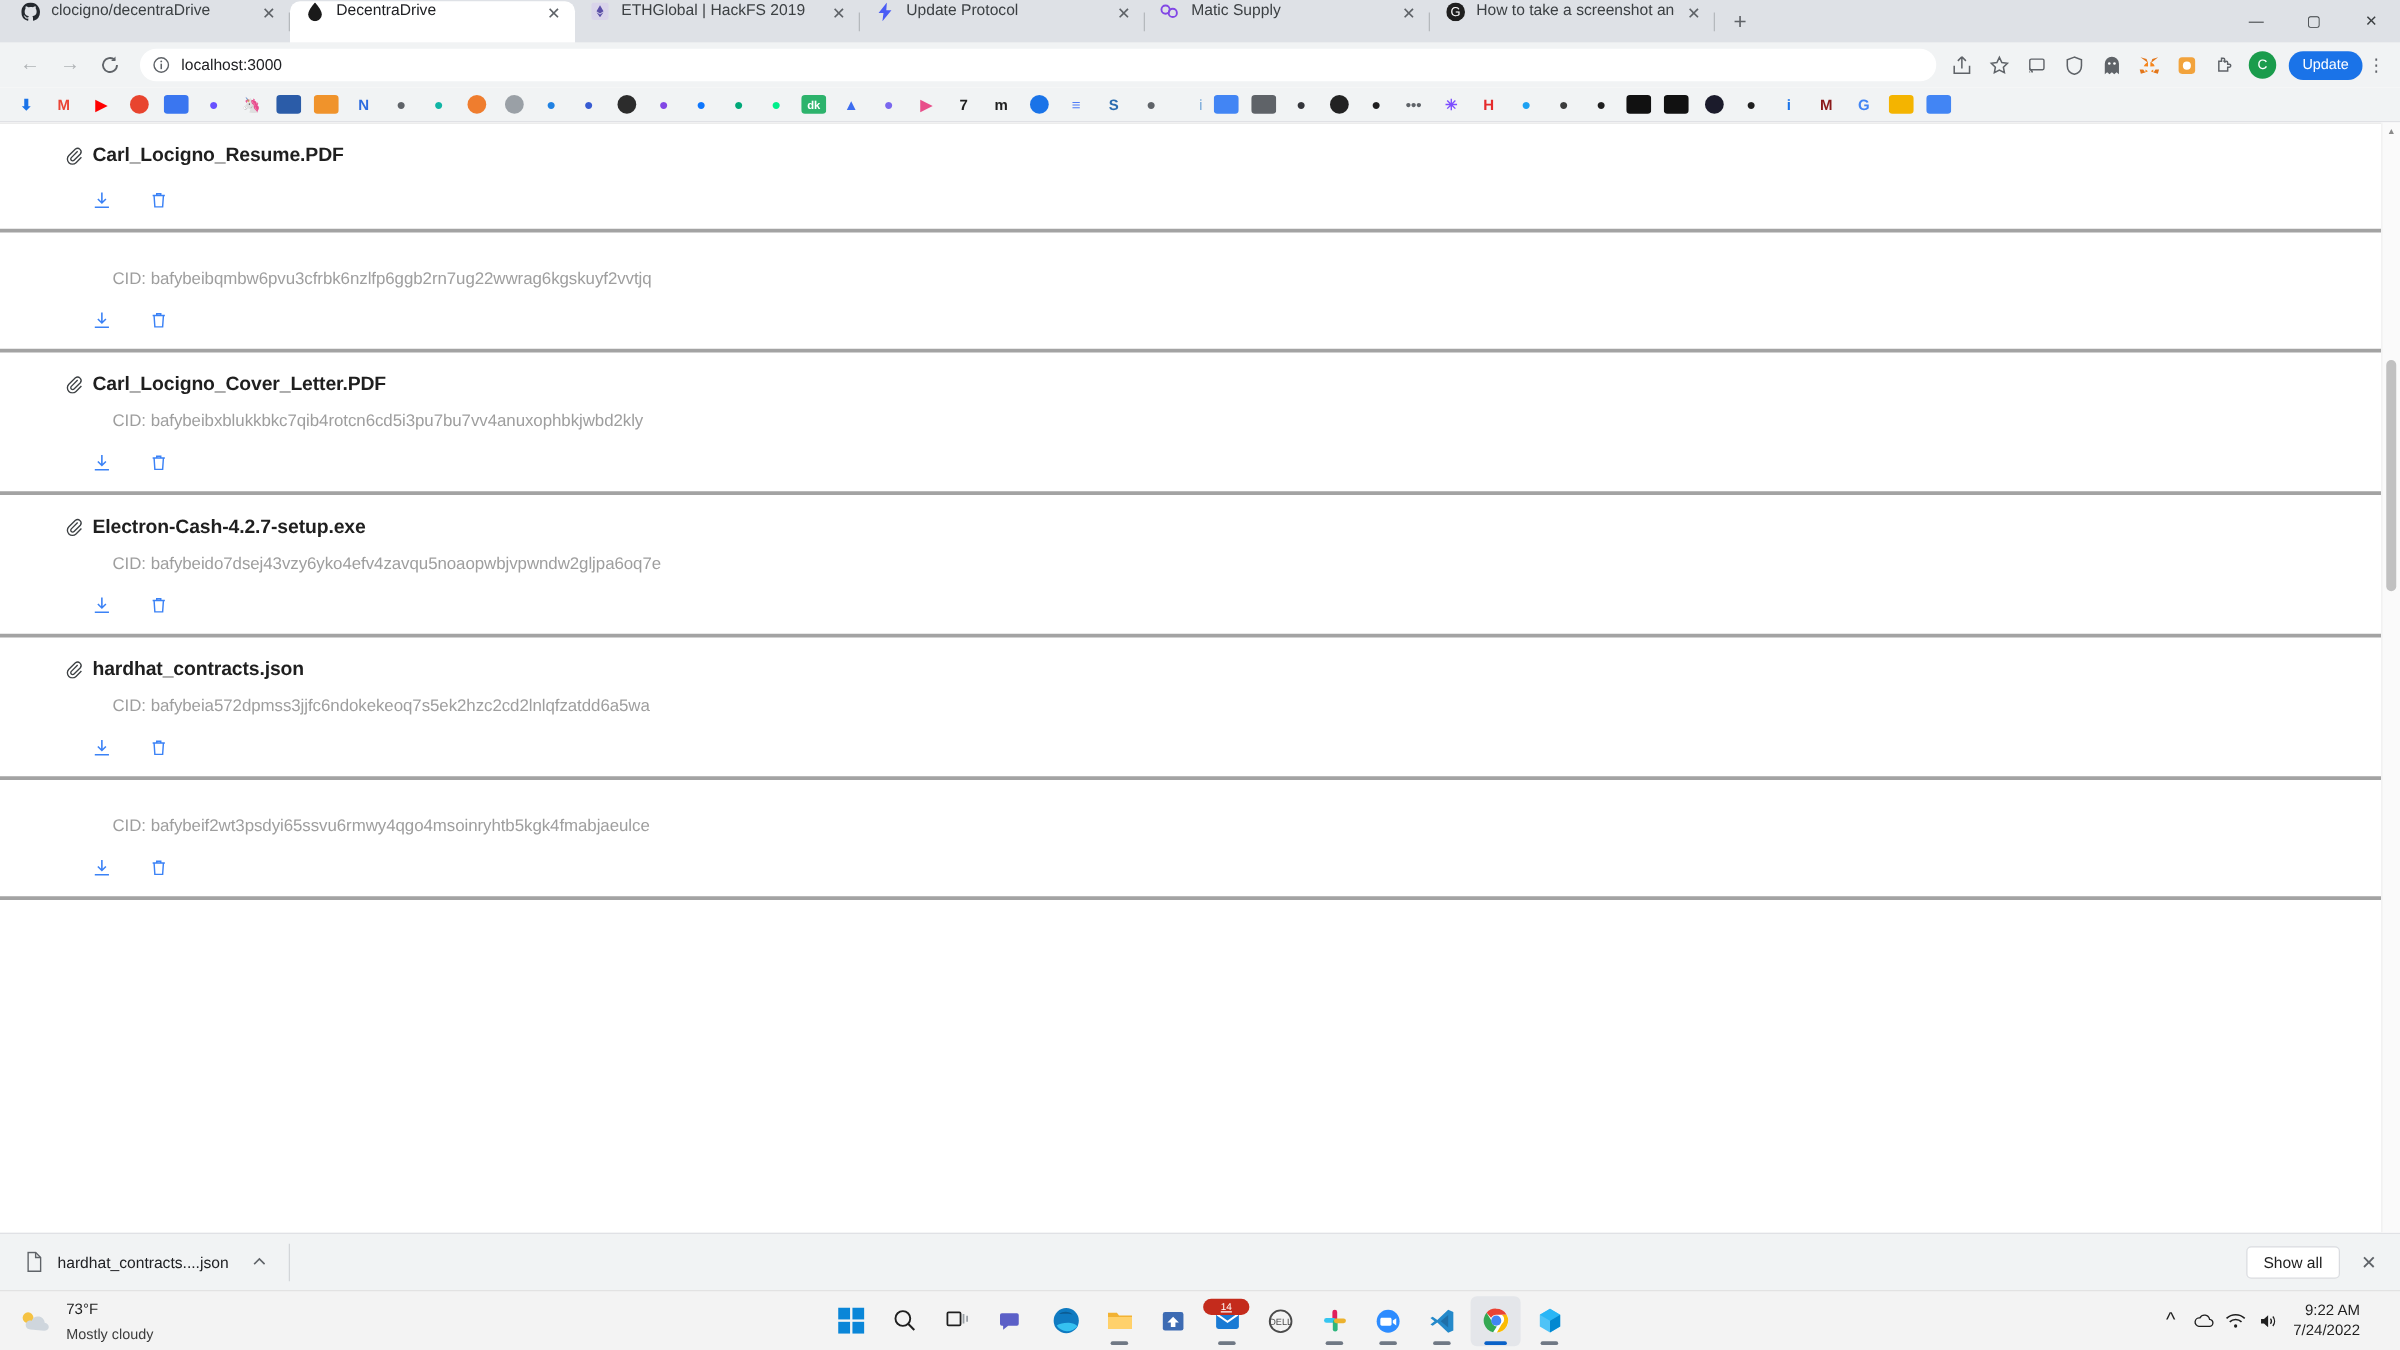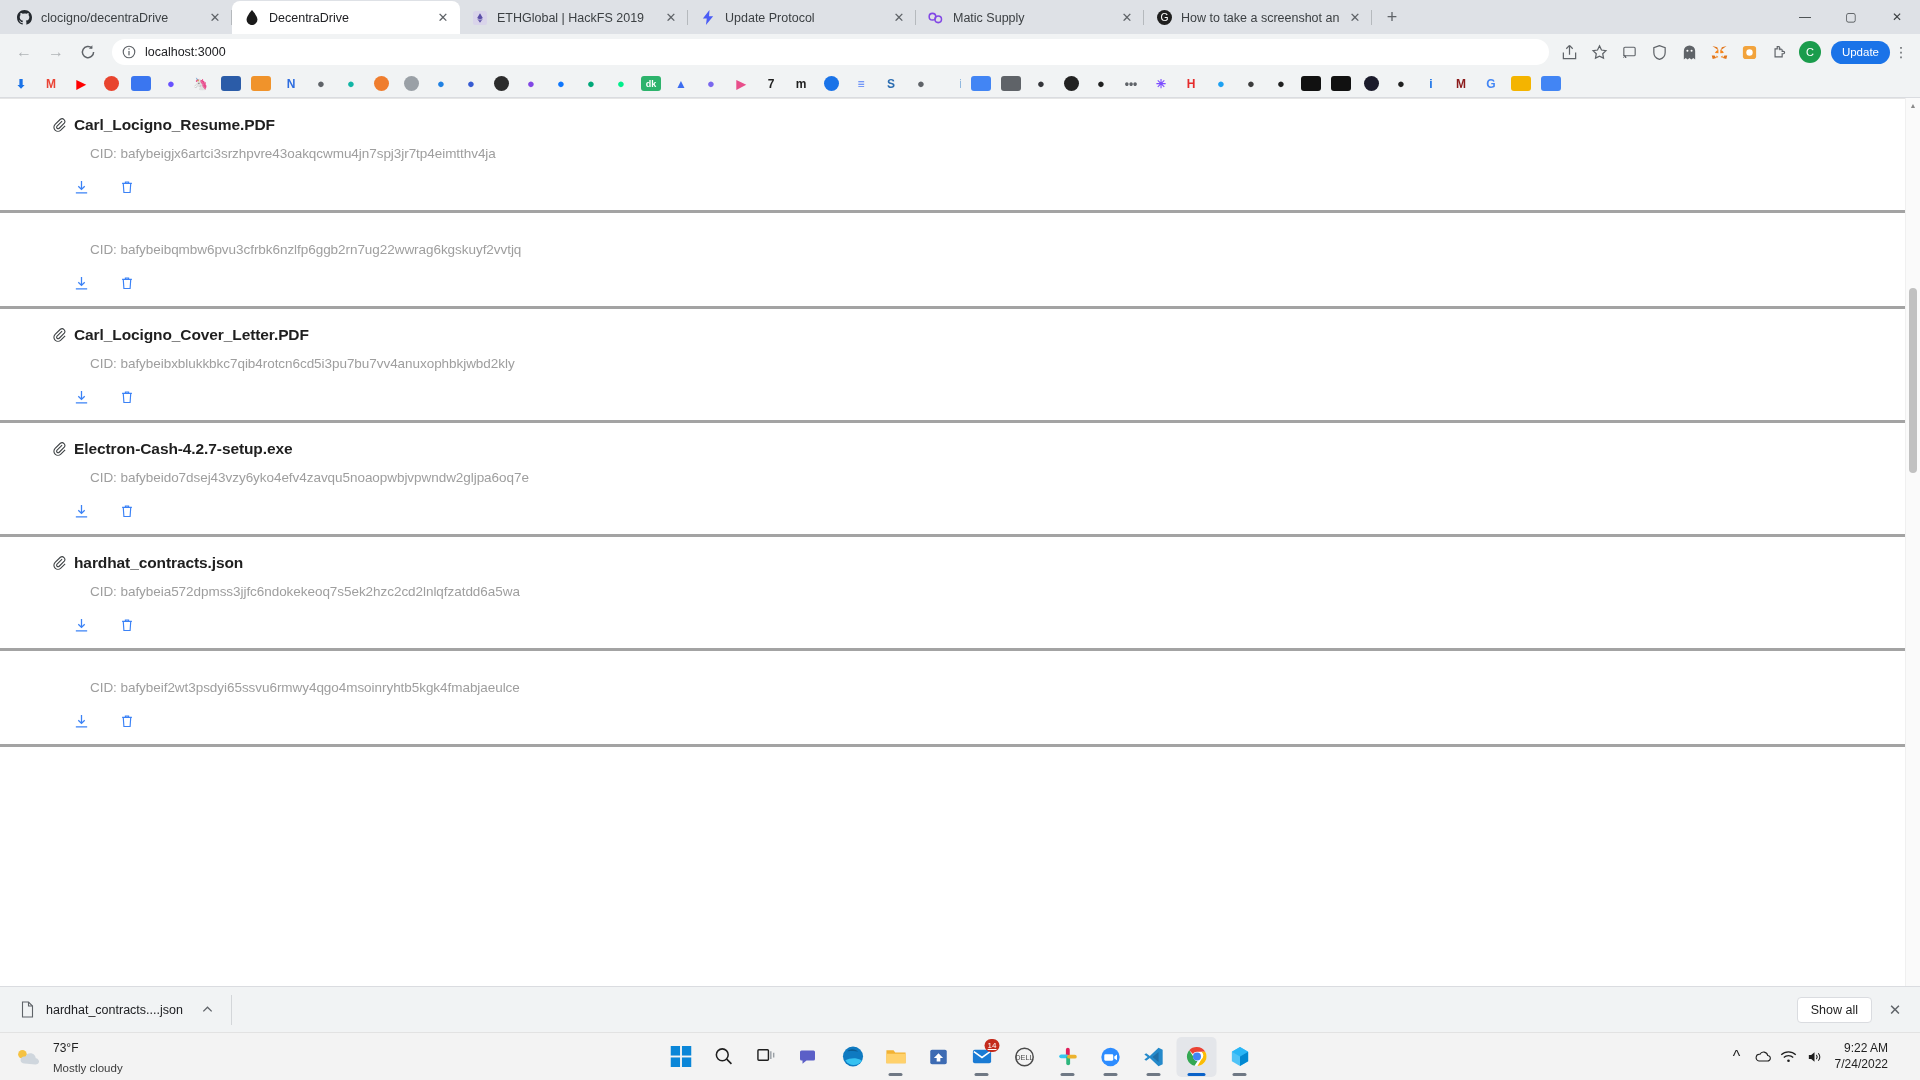--- a/index.html
+++ b/index.html
@@ -19,21 +19,21 @@
     background: #dee1e6;
     display: flex;
     align-items: flex-end;
     padding-left: 4px;
     position: relative;
     flex: 0 0 34px;
   }
   .tab {
     height: 33px;
     display: flex;
-    align-items: center;
+    align-items: flex-start;
     padding: 0 8px 0 12px;
     min-width: 180px;
     max-width: 245px;
     width: 228px;
     position: relative;
     border-radius: 8px 8px 0 0;
     font-size: 12px;
     color: #3c4043;
     cursor: default;
   }
@@ -339,21 +339,21 @@
   .tb-app.active::after { background: #0a62c8; width: 18px; }
   .badge {
     position: absolute;
     top: 2px; right: 2px;
     background: #c42b1c;
     color: #fff;
     border-radius: 8px;
     font-size: 8px;
     min-width: 14px; height: 13px;
     display: flex; align-items: center; justify-content: center;
-    padding: 0 3px;
+    padding: 0 14px;
     text-decoration: underline;
   }
 
   .tray {
     position: absolute;
     right: 0; top: 0; height: 48px;
     display: flex; align-items: center;
     padding-right: 10px;
     gap: 2px;
   }
@@ -679,21 +679,20 @@
 
   <div class="viewport">
     <div class="page" id="file-list">
         <div class="file-row">
           <div class="file-head">
             <span class="clip-ico"><svg width="15" height="15" viewBox="0 0 16 16">
                 <path fill="none" stroke="#3c4043" stroke-width="1.15" d="M10.8 4.3 5.4 9.7a1.6 1.6 0 0 0 2.3 2.3l5.4-5.4a3 3 0 0 0-4.2-4.2L3.3 7.9a4.3 4.3 0 0 0 6.1 6.1l4.6-4.6"></path>
               </svg></span>
             <span class="file-name">Carl_Locigno_Resume.PDF</span>
           </div>
-          <div class="file-cid">CID: bafybeigjx6artci3srzhpvre43oakqcwmu4jn7spj3jr7tp4eimtthv4ja</div>
           <div class="file-actions">
             <span class="act-btn">
               <svg width="17" height="17" viewBox="0 0 18 18">
                 <path fill="none" stroke="currentColor" stroke-width="1.35" d="M9 2.2v8.6M5.6 7.6 9 11l3.4-3.4M3 14.6h12"></path>
               </svg>
             </span>
             <span class="act-btn">
               <svg width="16" height="17" viewBox="0 0 18 18">
                 <path fill="none" stroke="currentColor" stroke-width="1.3" d="M3.5 4.4h11M7.2 4.4V2.8h3.6v1.6M4.8 4.4l.7 10.2h7l.7-10.2"></path>
               </svg>

